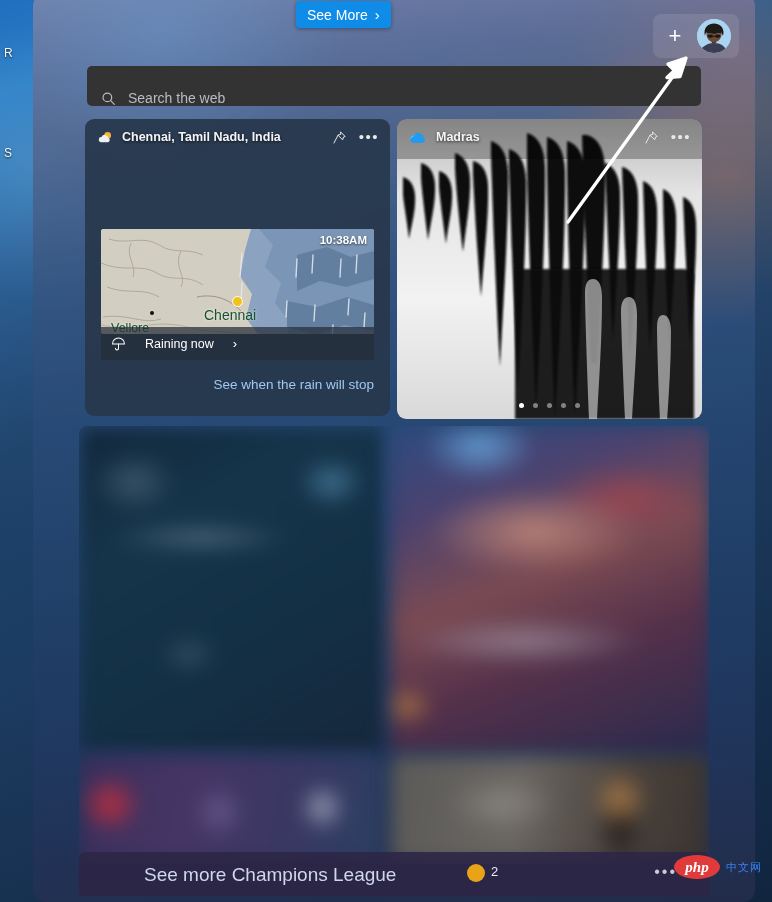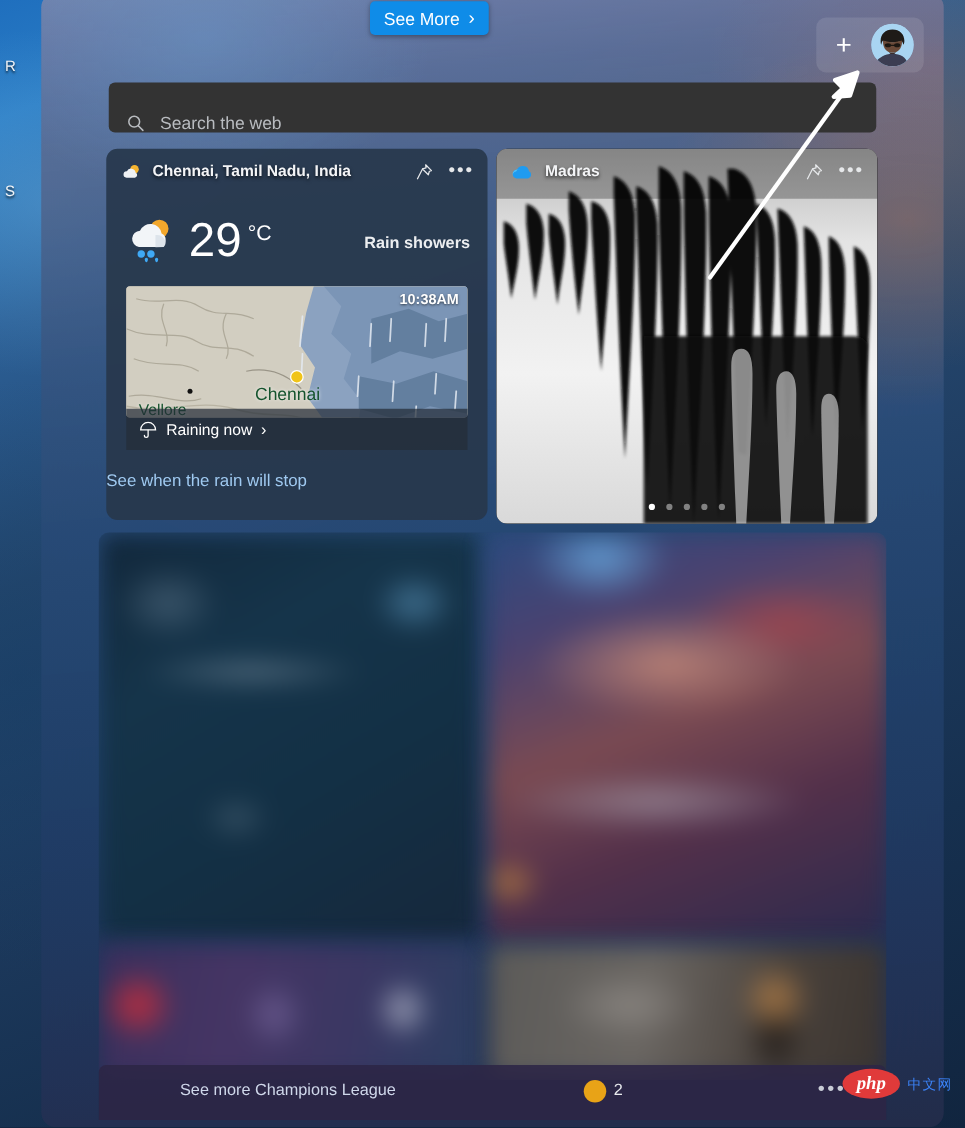--- a/index.html
+++ b/index.html
@@ -128,27 +128,27 @@
     border-radius:3px; overflow:hidden;
     background:#c8c3b4;
   }
   #map-time { position:absolute; right:7px; top:5px; color:#ffffff; font-size:11.5px; font-weight:600; text-shadow:0 1px 2px rgba(0,0,0,.6); z-index:4; }
   .map-label { position:absolute; color:#14532d; font-size:12.5px; z-index:3; text-shadow:0 0 3px rgba(255,255,255,.8); }
   #map-dot-vellore { position:absolute; width:4px;height:4px;border-radius:50%;background:#111; left:49px; top:82px; z-index:3; }
   #map-dot-chennai { position:absolute; width:11px;height:11px;border-radius:50%;background:#f0c419;border:1px solid #fff; left:131px; top:67px; z-index:4; }
   #rain-bar {
     position:absolute; left:16px; top:208px; width:273px; height:33px;
     background:rgba(36,44,56,.72);
-    display:flex; align-items:center; gap:7px; padding:12px 10px; z-index:6;
+    display:flex; align-items:center; gap:19px; padding:12px 10px; z-index:6;
     cursor:pointer;
   }
   #rain-bar-text { color:#ffffff; font-size:12.5px; }
   #rain-chevron { color:#fff; font-size:13px; }
   #rain-link {
-    position:absolute; left:0; right:16px; top:258px; text-align:left;
+    position:absolute; left:0; right:16px; top:258px; text-align:right;
     color:#9fc9f0; font-size:13.5px; cursor:pointer;
   }
 
   
   #photos-image { position:absolute; inset:0; }
   #photo-dots { position:absolute; left:0; right:0; bottom:11px; display:flex; justify-content:center; gap:9px; z-index:6; }
   .pdot { width:5px;height:5px;border-radius:50%;background:rgba(255,255,255,.45); cursor:pointer; }
   .pdot.active { background:#ffffff; }
 
   
@@ -190,21 +190,21 @@
       radial-gradient(ellipse 36px 46px at 72% 70%, rgba(25,20,18,.80), transparent 68%); }
 
   
   #bottom-bar {
     position:absolute; left:46px; top:858px; width:630px; height:44px;
     background:rgba(44,38,70,.88);
     border-radius:6px 6px 0 0;
   }
   #see-more-league {
     position:absolute; left:65px; top:12px;
-    color:#cfd7ea; font-size:13px; cursor:pointer;
+    color:#cfd7ea; font-size:19px; cursor:pointer;
   }
   #orange-badge {
     position:absolute; left:388px; top:12px; width:18px; height:18px; border-radius:50%;
     background:#e8a317;
   }
   #badge-count { position:absolute; left:412px; top:12px; color:#e9ebef; font-size:13px; }
   #bottom-ellipsis {
     position:absolute; right:32px; top:11px; color:#c8ccd6; font-size:16px; letter-spacing:2px; cursor:pointer;
   }
   #see-more-button {
@@ -279,36 +279,20 @@
             <path d="M10.2 2.2l5.6 5.6-2 .6-1 3.4-5.6-5.6 3.4-1z"></path>
             <line x1="7.2" y1="6.2" x2="2.4" y2="15.6" stroke-linecap="round"></line>
           </g>
         </svg>
       </span>
       <span class="head-btn">
         <span class="ellipsis">•••</span>
       </span>
     </div>
 
-    <div id="weather-main">
-      <svg width="44" height="40" viewBox="0 0 48 44">
-        <circle cx="29" cy="11" r="8" fill="#f2a72c"></circle>
-        <path d="M11 27a7.2 7.2 0 0 1 .9-14.3 10 10 0 0 1 19 2.4 6.3 6.3 0 0 1-1.4 11.9z" fill="#f2f5f8"></path>
-        <path d="M25.5 16.5a8 8 0 0 1 8.2 4.4 5.3 5.3 0 0 1-.9 6.1l-7.3.3z" fill="#dde4eb"></path>
-        <g fill="#3fa9f5">
-          <path d="M13 30c2 0 3.3 1.5 3.3 3.3S15 36.6 13 36.6s-3.3-1.5-3.3-3.3S11 30 13 30z"></path>
-          <path d="M21.5 30c2 0 3.3 1.5 3.3 3.3s-1.3 3.3-3.3 3.3-3.3-1.5-3.3-3.3 1.3-3.3 3.3-3.3z"></path>
-          <path d="M17.5 36.5c.9 0 1.4.7 1.4 1.6s-.6 2.4-1.4 2.4-1.4-1.5-1.4-2.4.5-1.6 1.4-1.6z"></path>
-          <path d="M26.5 36.5c.9 0 1.4.7 1.4 1.6s-.6 2.4-1.4 2.4-1.4-1.5-1.4-2.4.5-1.6 1.4-1.6z"></path>
-        </g>
-      </svg>
-      <span id="weather-temp">29</span>
-      <span id="weather-unit">°C</span>
-      <span id="weather-cond">Rain showers</span>
-    </div>
 
     <div id="weather-map">
       <svg width="273" height="131" viewBox="0 0 273 131">
         <rect width="273" height="131" fill="#cbc6b8"></rect>
         <path d="M0 0h150l10 20 -6 25 14 18 -4 24 18 20 0 24H0z" fill="#d2cec1"></path>
         <path d="M150 0h123v131H163l-2-20 -16-22 6-24 -12-18 5-26z" fill="#8ba2c0"></path>
         <path d="M158 0l14 16-8 22 16 16-6 20 14 18-2 15h87V0z" fill="#7b95b6"></path>
         <path d="M196 26l30-8 24 10 23-6v28l-28 8-26-6-23 10z" fill="#637f9f"></path>
         <path d="M186 72l30 6 30-10 27 8v26l-30-6-28 10-29-8z" fill="#637f9f"></path>
         <g stroke="#a8a393" stroke-width="1" fill="none" opacity=".85">

